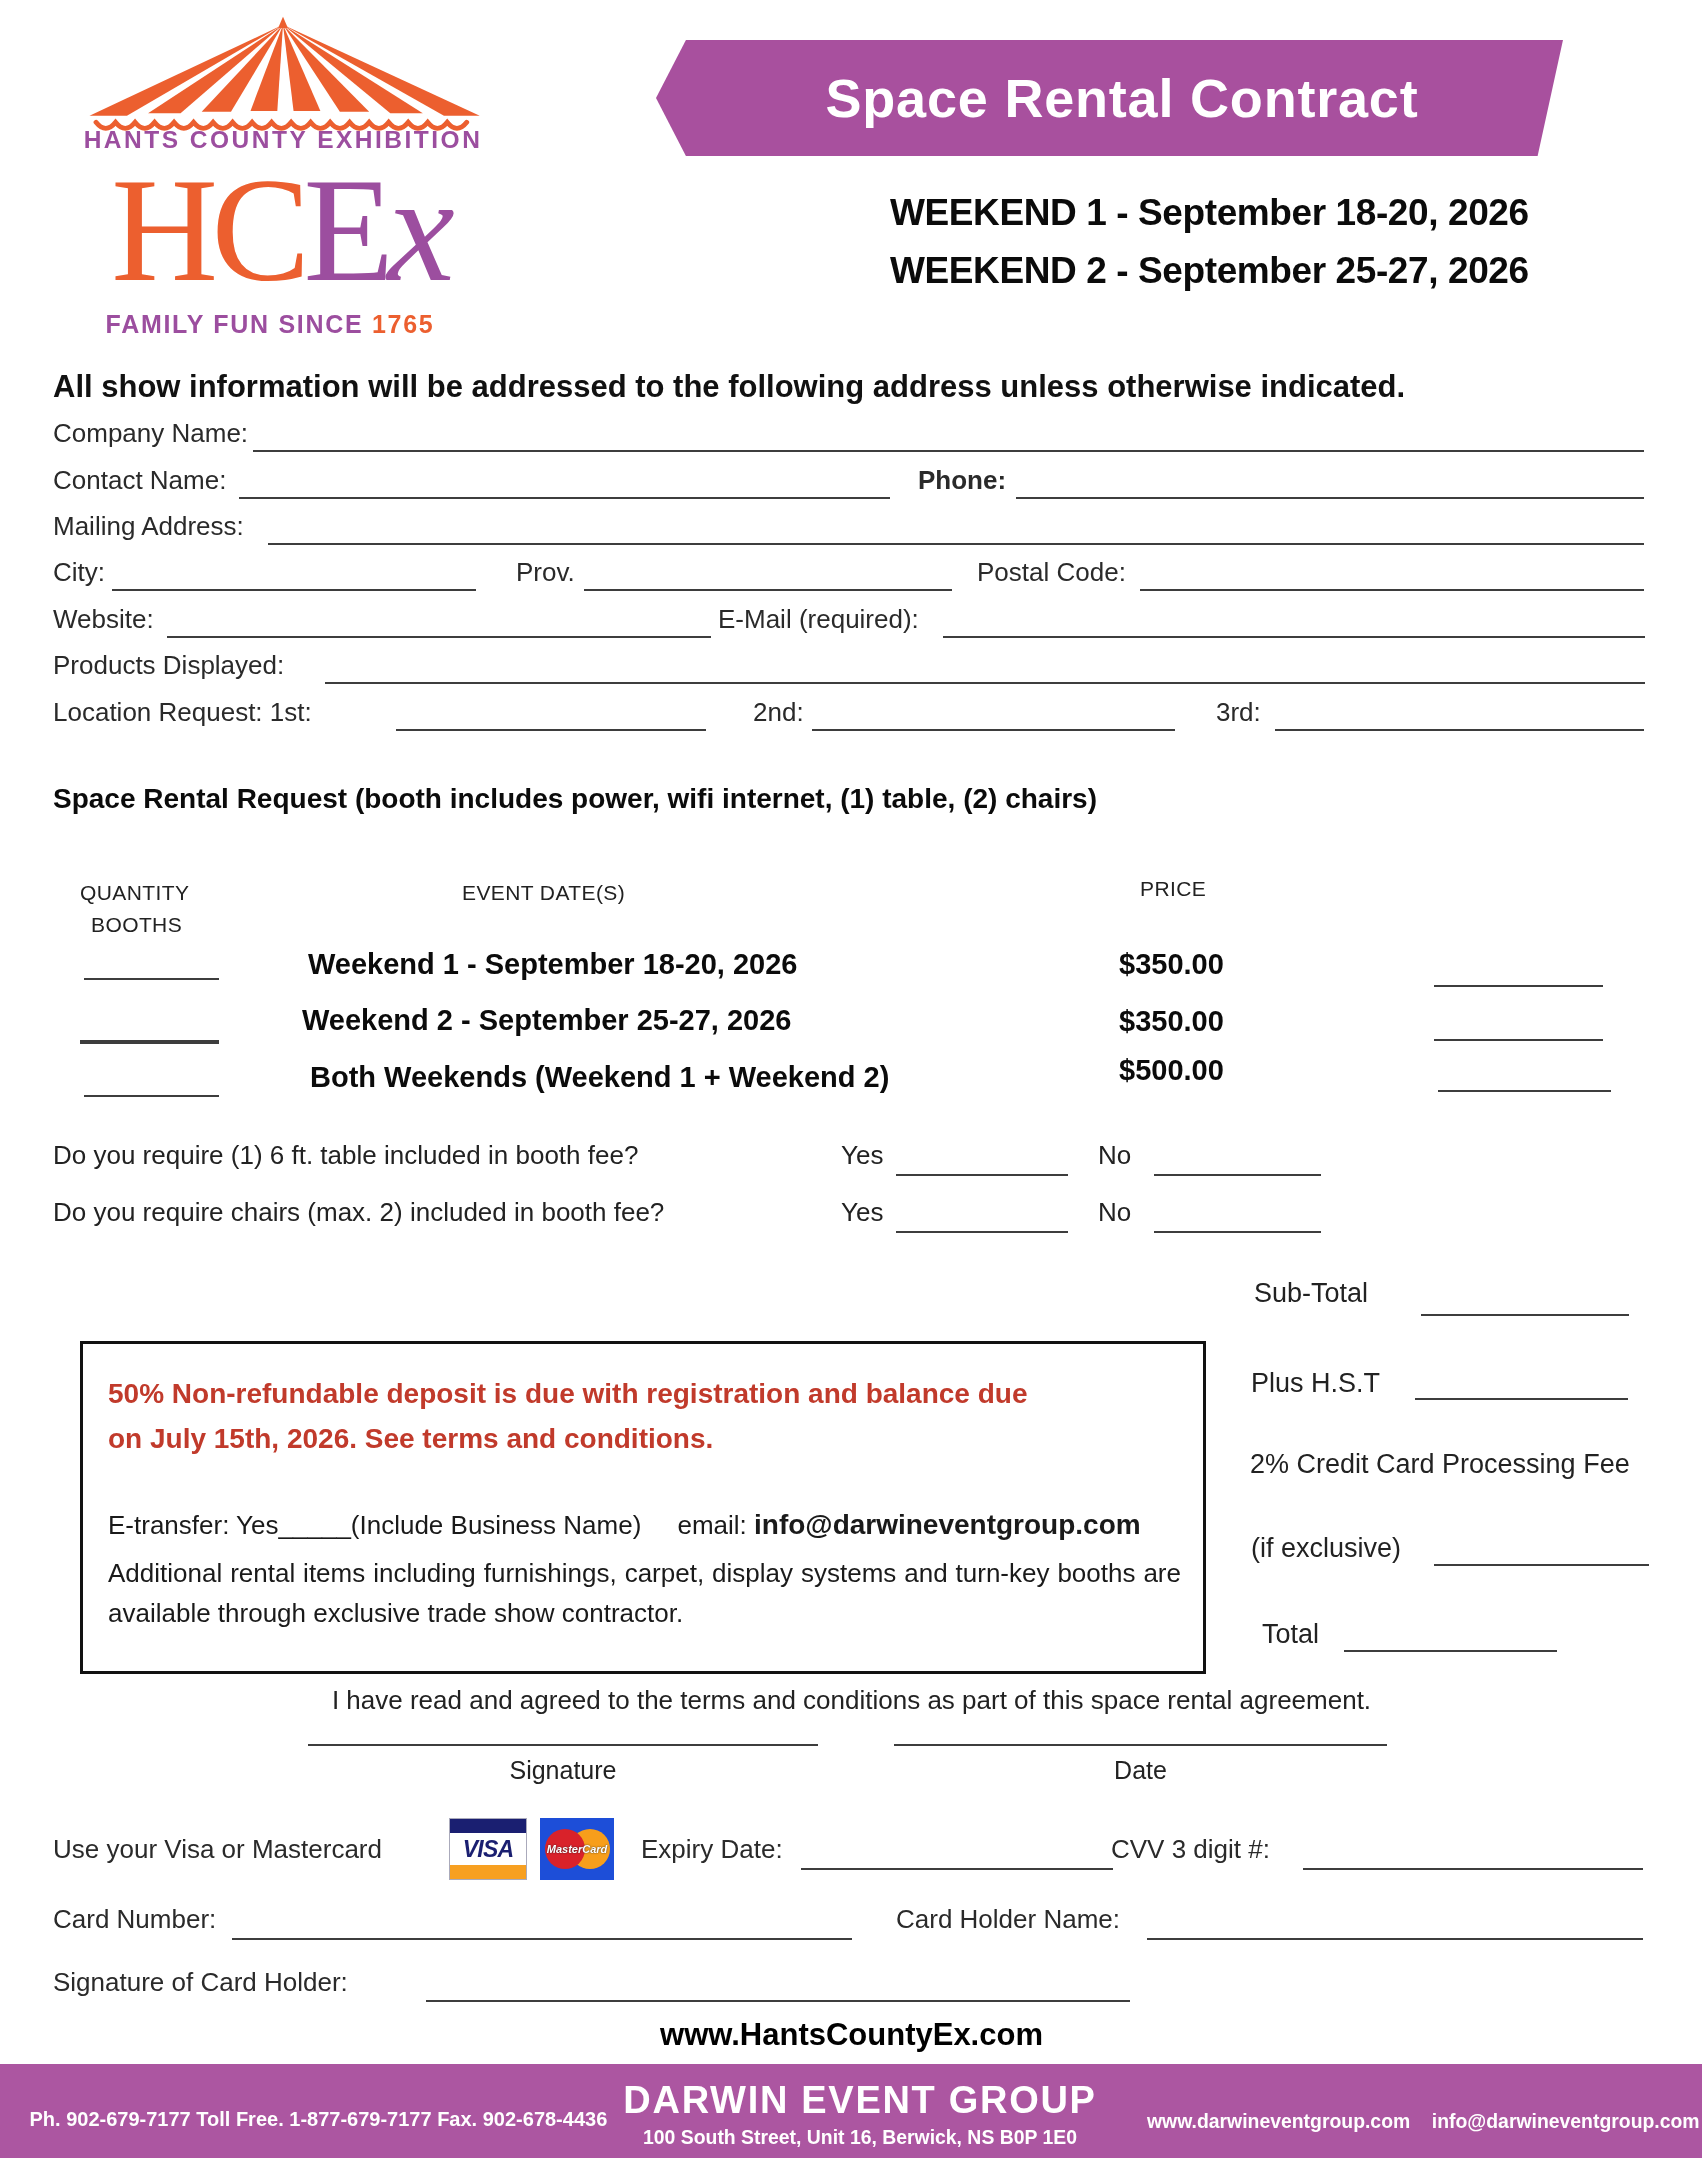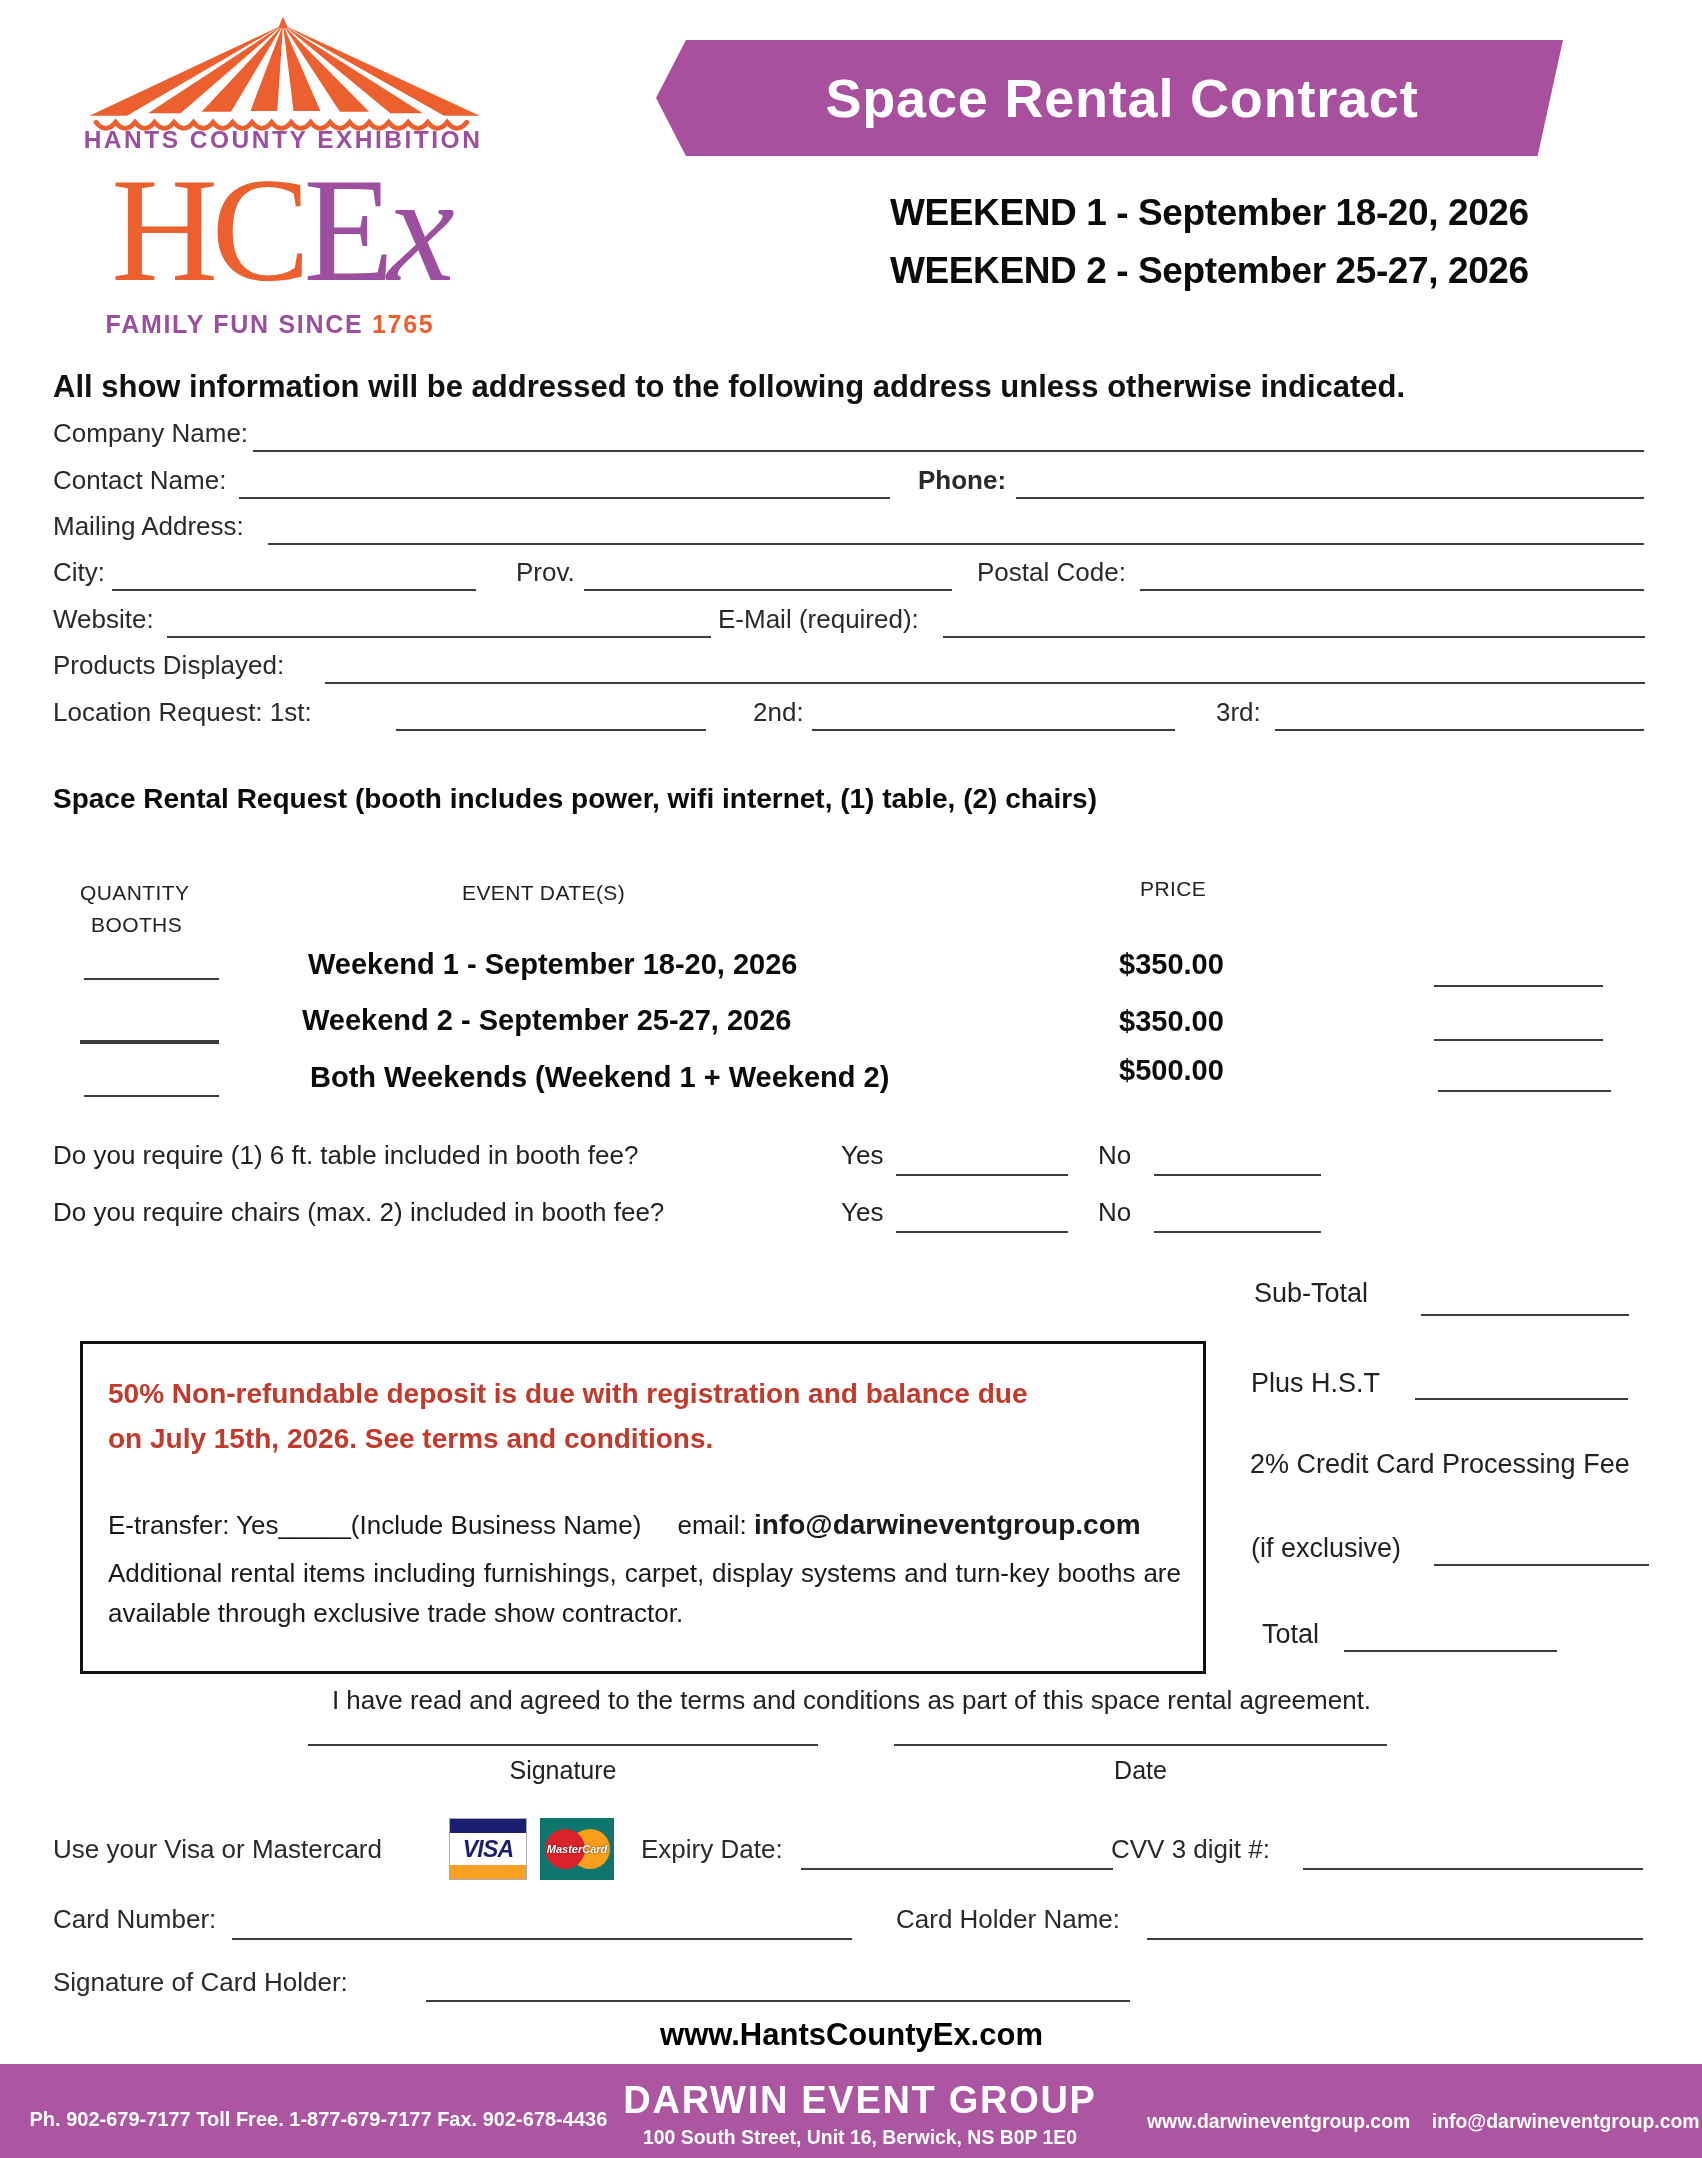--- a/index.html
+++ b/index.html
@@ -37,21 +37,21 @@
   .hcex .swash{font-style:italic;font-size:152px;letter-spacing:0;}
   .tagline{font-size:25px;font-weight:700;letter-spacing:1.7px;color:#9c4e9f;text-align:center;}
   .tagline .yr{color:#ec5f2f;}
   
   .visa-badge{width:78px;height:62px;border:1.7px solid #aab;box-sizing:border-box;background:#fff;
               display:flex;flex-direction:column;}
   .visa-top{height:14.3px;background:#1a1f71;}
   .visa-mid{flex:1;display:flex;align-items:center;justify-content:center;}
   .visa-mid span{font-style:italic;font-weight:700;font-size:23px;color:#1a1f71;letter-spacing:-0.8px;}
   .visa-bot{height:14.3px;background:#f7a021;}
-  .mc-badge{width:74px;height:62px;background:#0f766e;position:relative;overflow:hidden;}
+  .mc-badge{width:74px;height:62px;background:#1d4ed8;position:relative;overflow:hidden;}
   .mc-red{position:absolute;left:5px;top:11px;width:40px;height:40px;border-radius:50%;background:#d9222a;z-index:2;}
   .mc-or{position:absolute;left:30px;top:11px;width:40px;height:40px;border-radius:50%;background:#f79e1b;z-index:1;}
   .mc-txt{position:absolute;left:0;top:24.5px;width:100%;text-align:center;z-index:3;color:#fff;
           font-size:11px;font-style:italic;font-weight:700;text-shadow:0 0 1.7px #222;white-space:nowrap;}
   .dep-box{border:3.4px solid #111;box-sizing:border-box;}
   .just{text-align:justify;}
 </style>
 </head>
 <body>
 

